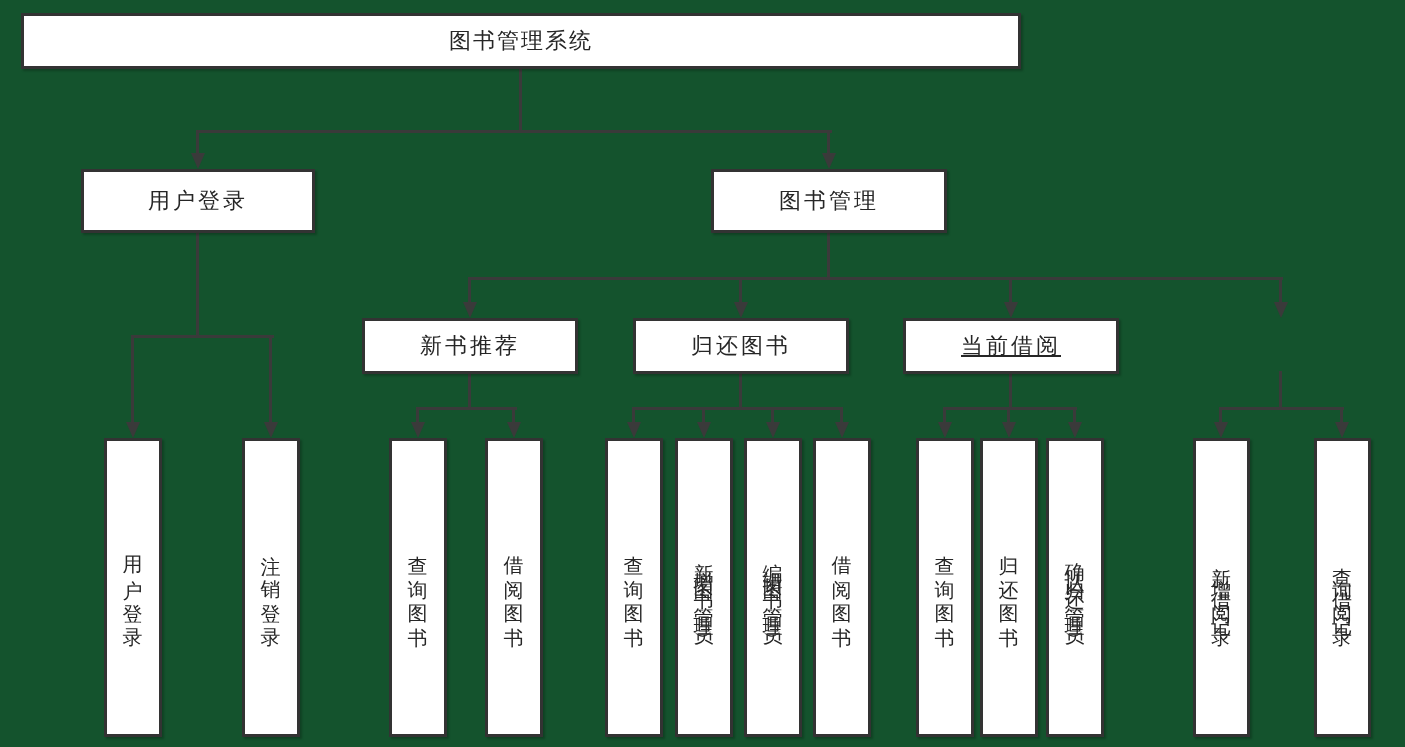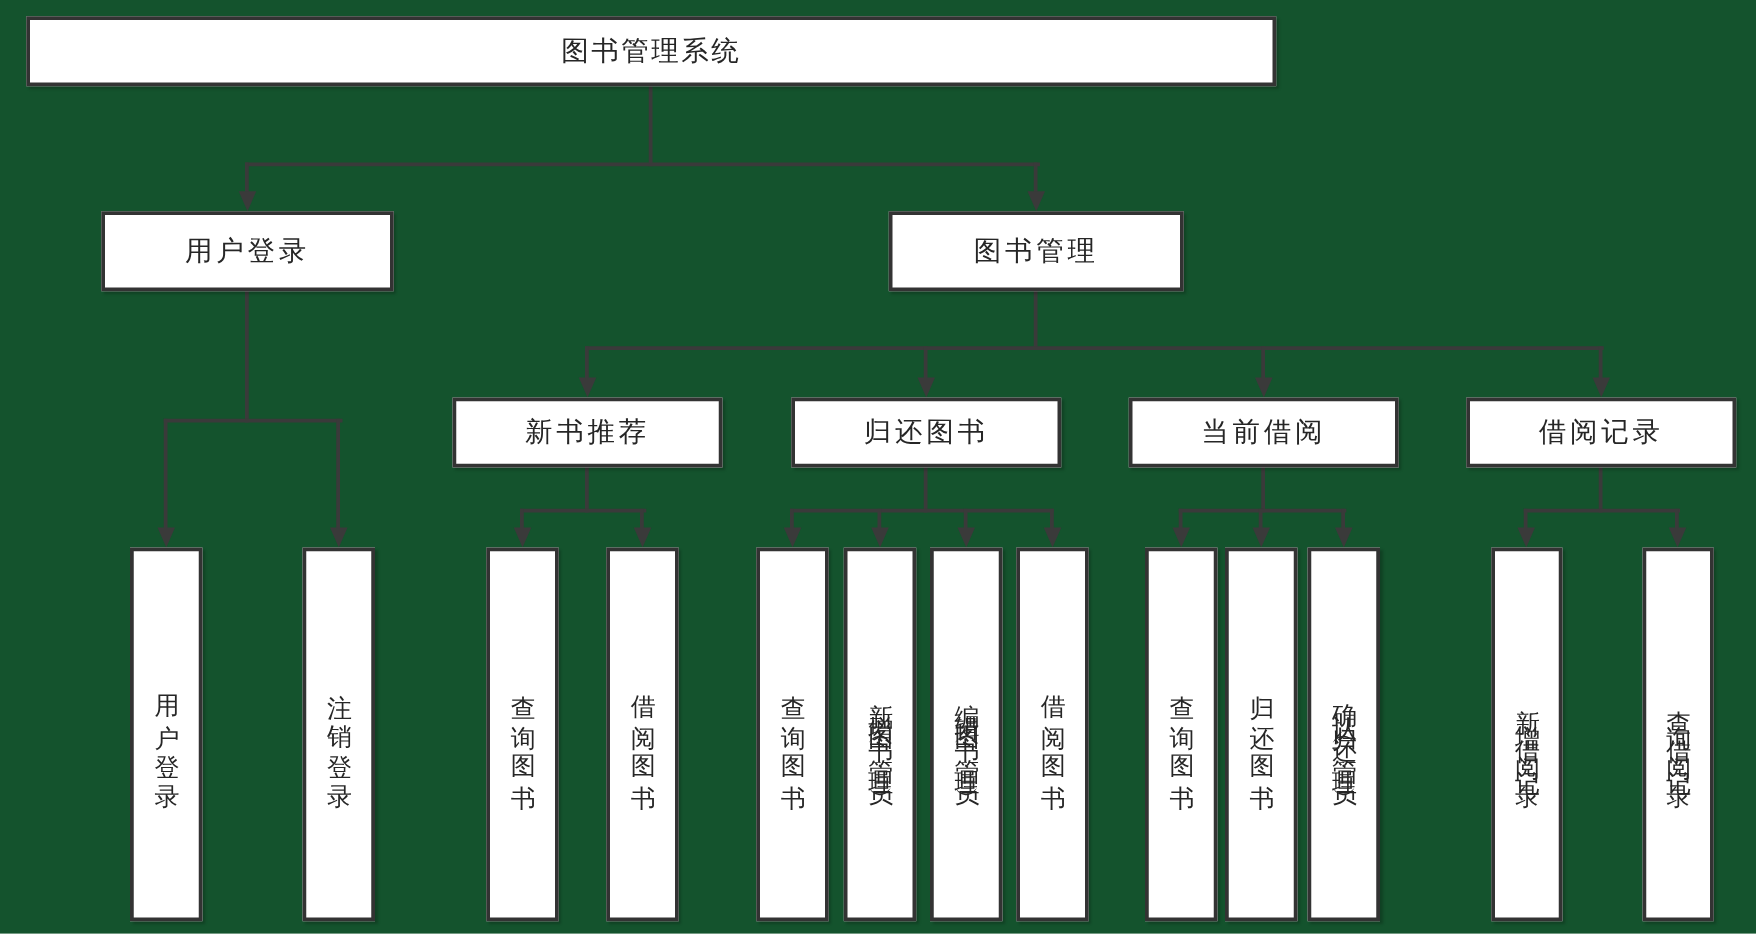--- a/index.html
+++ b/index.html
@@ -73,25 +73,22 @@
   <div class="ah" style="left:1004px;top:302px;"></div>
   <div class="vline" style="left:1279px;top:277px;height:28px;"></div>
   <div class="ah" style="left:1274px;top:302px;"></div>
 
   <div class="box" style="left:362px;top:318px;width:216px;height:56px;">
     <span class="hlabel">新书推荐</span>
   </div>
   <div class="box" style="left:633px;top:318px;width:216px;height:56px;">
     <span class="hlabel">归还图书</span>
   </div>
-  <div class="box" style="left:903px;top:318px;width:216px;height:56px;">
+  <div class="box" style="left:903px;top:318px;width:216px;height:56px;text-decoration:underline;">
     <span class="hlabel">当前借阅</span>
-  </div>
-  <div class="box" style="left:1173px;top:318px;width:216px;height:56px;">
-    <span class="hlabel">借阅记录</span>
   </div>
 
   <div class="vline" style="left:468px;top:371px;height:39px;"></div>
   <div class="hline" style="left:416px;top:407px;width:101px;"></div>
   <div class="vline" style="left:416px;top:407px;height:18px;"></div>
   <div class="ah" style="left:411px;top:422px;"></div>
   <div class="vline" style="left:512px;top:407px;height:18px;"></div>
   <div class="ah" style="left:507px;top:422px;"></div>
 
   <div class="vline" style="left:739px;top:371px;height:39px;"></div>

